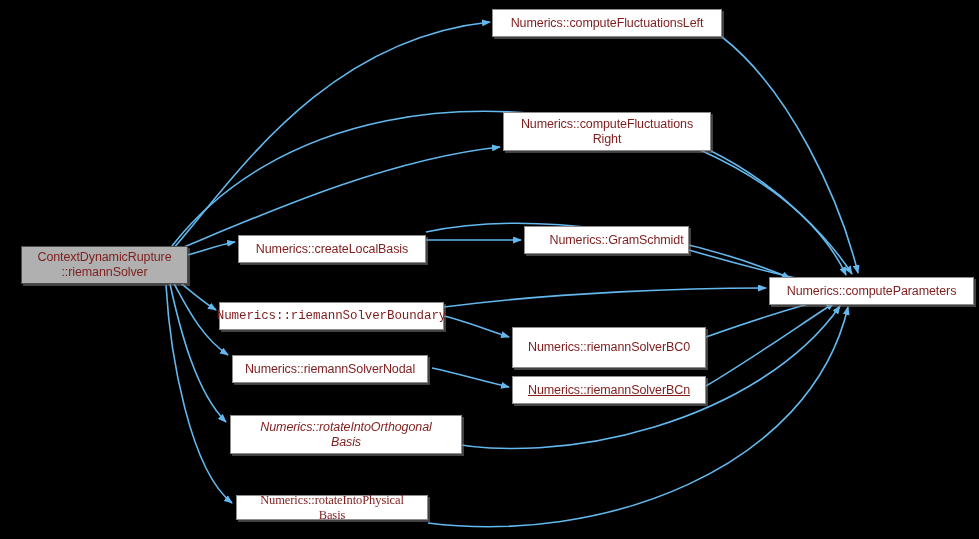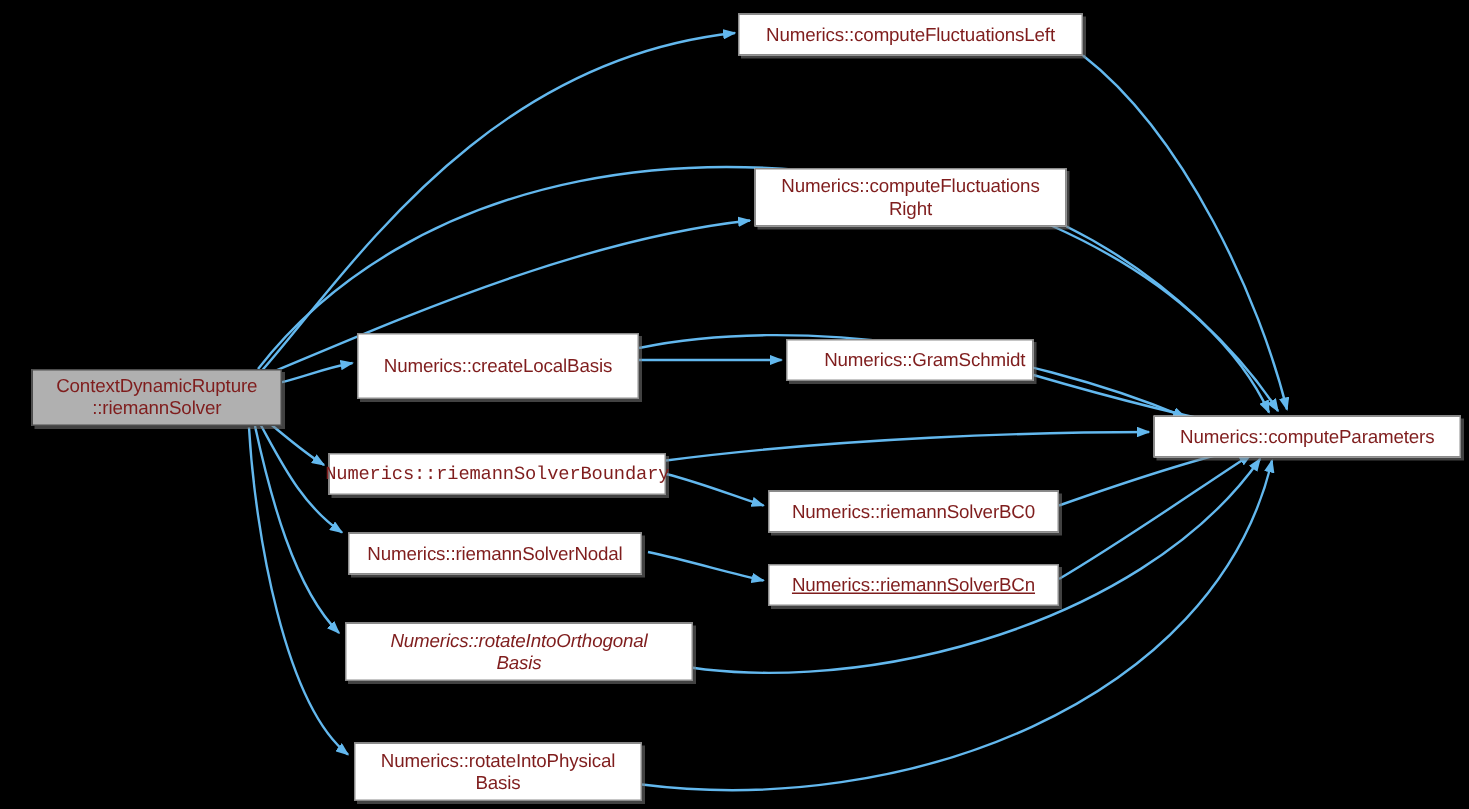--- a/index.html
+++ b/index.html
@@ -77,25 +77,25 @@
         <path d="M434,440 C560,470 760,420 840,306" fill="none" stroke="#63b8ee" stroke-width="1.6" marker-end="url(#arrowhead)"></path>
         <path d="M428,523 C600,545 810,470 848,307" fill="none" stroke="#63b8ee" stroke-width="1.6" marker-end="url(#arrowhead)"></path>
       </g>
   </svg>
   <div id="node-layer">
       <div class="node root" style="left: 5px; top: 246px; width: 167px; height: 38px; margin-left: 16px;">ContextDynamicRupture
 ::riemannSolver</div>
       <div class="node" style="left: 492px; top: 9px; width: 230px; height: 28px;">Numerics::computeFluctuationsLeft</div>
       <div class="node" style="left: 503px; top: 112px; width: 208px; height: 39px;">Numerics::computeFluctuations
 Right</div>
-      <div class="node" style="left: 238px; top: 222px; width: 188px; height: 44px;">Numerics::createLocalBasis</div>
+      <div class="node" style="left: 238px; top: 235px; width: 188px; height: 28px;">Numerics::createLocalBasis</div>
       <div class="node" style="left: 524px; top: 226px; width: 165px; height: 28px; padding-left: 24px;">Numerics::GramSchmidt</div>
       <div class="node" style="left: 769px; top: 277px; width: 205px; height: 28px;">Numerics::computeParameters</div>
       <div class="node" style="left: 219px; top: 302px; width: 225px; height: 28px; font-family: Liberation Mono, monospace;">Numerics::riemannSolverBoundary</div>
-      <div class="node" style="left: 512px; top: 327px; width: 194px; height: 28px;">Numerics::riemannSolverBC0</div>
+      <div class="node" style="left: 512px; top: 327px; width: 194px; height: 41px;">Numerics::riemannSolverBC0</div>
       <div class="node" style="left: 232px; top: 355px; width: 196px; height: 28px;">Numerics::riemannSolverNodal</div>
       <div class="node" style="left: 512px; top: 376px; width: 194px; height: 28px; text-decoration: underline;">Numerics::riemannSolverBCn</div>
       <div class="node" style="left: 230px; top: 415px; width: 232px; height: 39px; font-style: italic;">Numerics::rotateIntoOrthogonal
 Basis</div>
-      <div class="node" style="left: 236px; top: 495px; width: 192px; height: 39px;">Numerics::rotateIntoPhysical
+      <div class="node" style="left: 236px; top: 495px; width: 192px; height: 25px; font-family: Liberation Serif, serif;">Numerics::rotateIntoPhysical
 Basis</div>
     </div>
 </div>
 
 </body></html>

